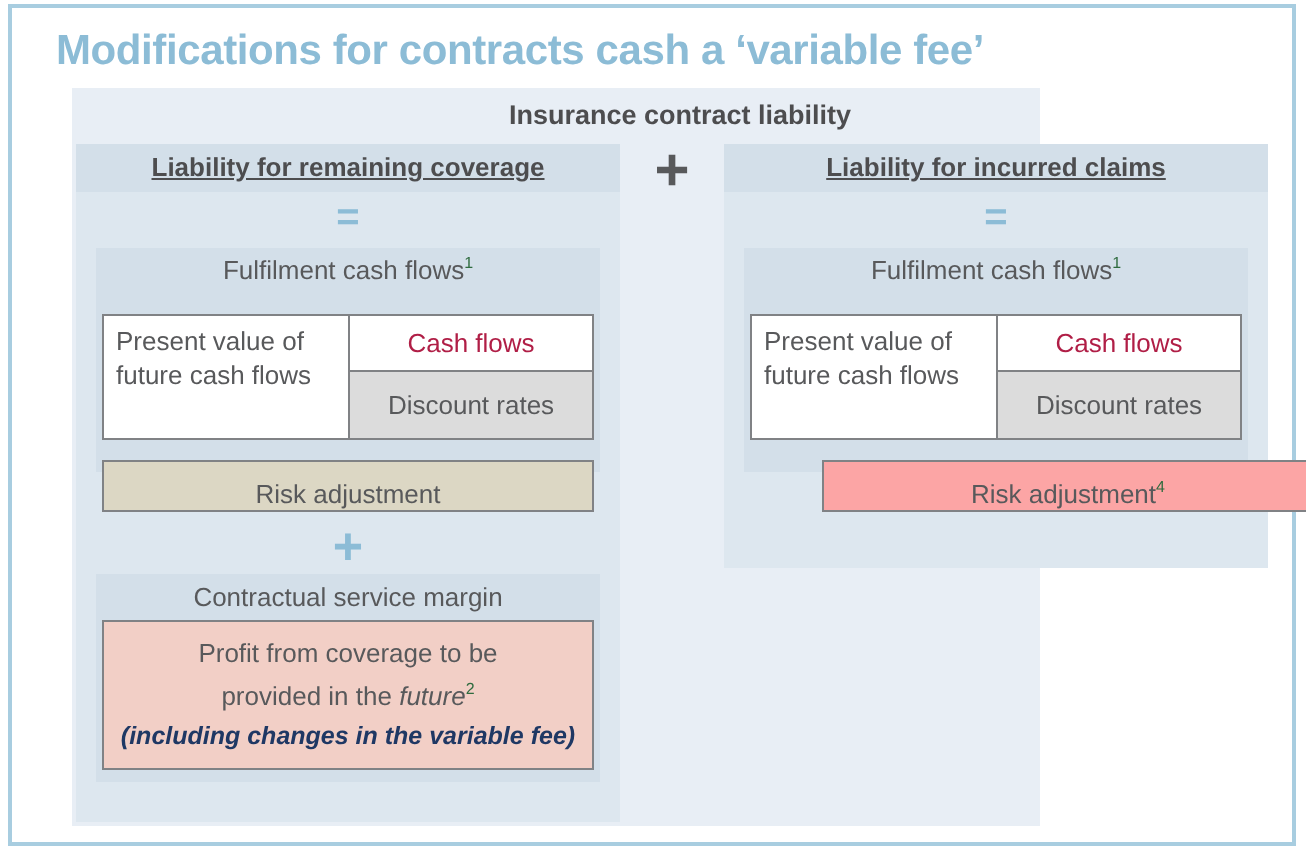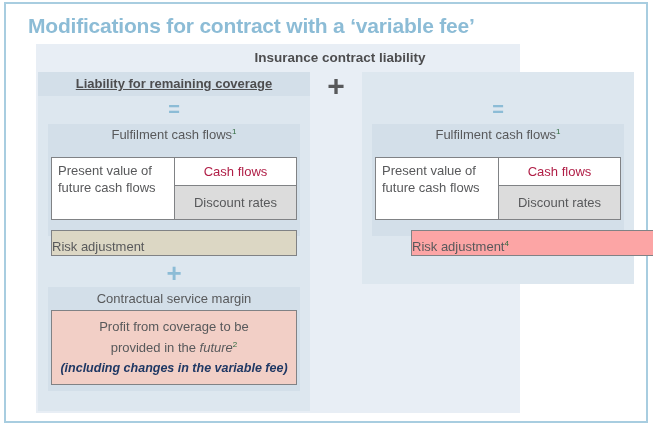--- a/index.html
+++ b/index.html
@@ -181,20 +181,21 @@
     box-sizing: border-box;
   }
 
   
   .ra {
     position: absolute;
     left: 13px;
     width: 246px;
     height: 26px;
     line-height: 26px;
+    text-align: center;
     font-size: 13px;
     color: #58595b;
     border: 1px solid #808285;
     box-sizing: border-box;
   }
   .ra sup { font-size: 8px; color: #2e6b3e; }
   #ra-left  { top: 158px; background: #dcd7c4; }
   #ra-right { top: 158px; background: #fca5a5; margin-left: 36px; }
 
   
@@ -236,21 +237,21 @@
     margin-top: 2px;
     white-space: nowrap;
     font-style: italic;
   }
 </style>
 </head>
 <body>
 
 <div id="slide">
 
-  <div id="title">Modifications for contract with a ‘variable fee’</div>
+  <div id="title">Modifications for contracts cash a ‘variable fee’</div>
 
   <div id="panel">
 
     <div id="icl-header">Insurance contract liability</div>
 
     <div id="plus-main">+</div>
 
     <div class="col" id="col-left">
 
       <div class="col-header">Liability for remaining coverage</div>
@@ -282,20 +283,21 @@
           <div class="csm-line">Profit from coverage to be</div>
           <div class="csm-line"><span>provided in the </span><em>future</em><sup>2</sup></div>
           <div id="csm-bold">(including changes in the variable fee)</div>
         </div>
       </div>
 
     </div>
 
     <div class="col" id="col-right">
 
+      <div class="col-header">Liability for incurred claims</div>
 
       <div class="eq">=</div>
 
       <div class="fcf-wrap">
         <div class="fcf-label">
           <span>Fulfilment cash flows</span><sup>1</sup>
         </div>
         <div class="fcf-table">
           <div class="fcf-left">Present value of future cash flows</div>
           <div class="fcf-right">

